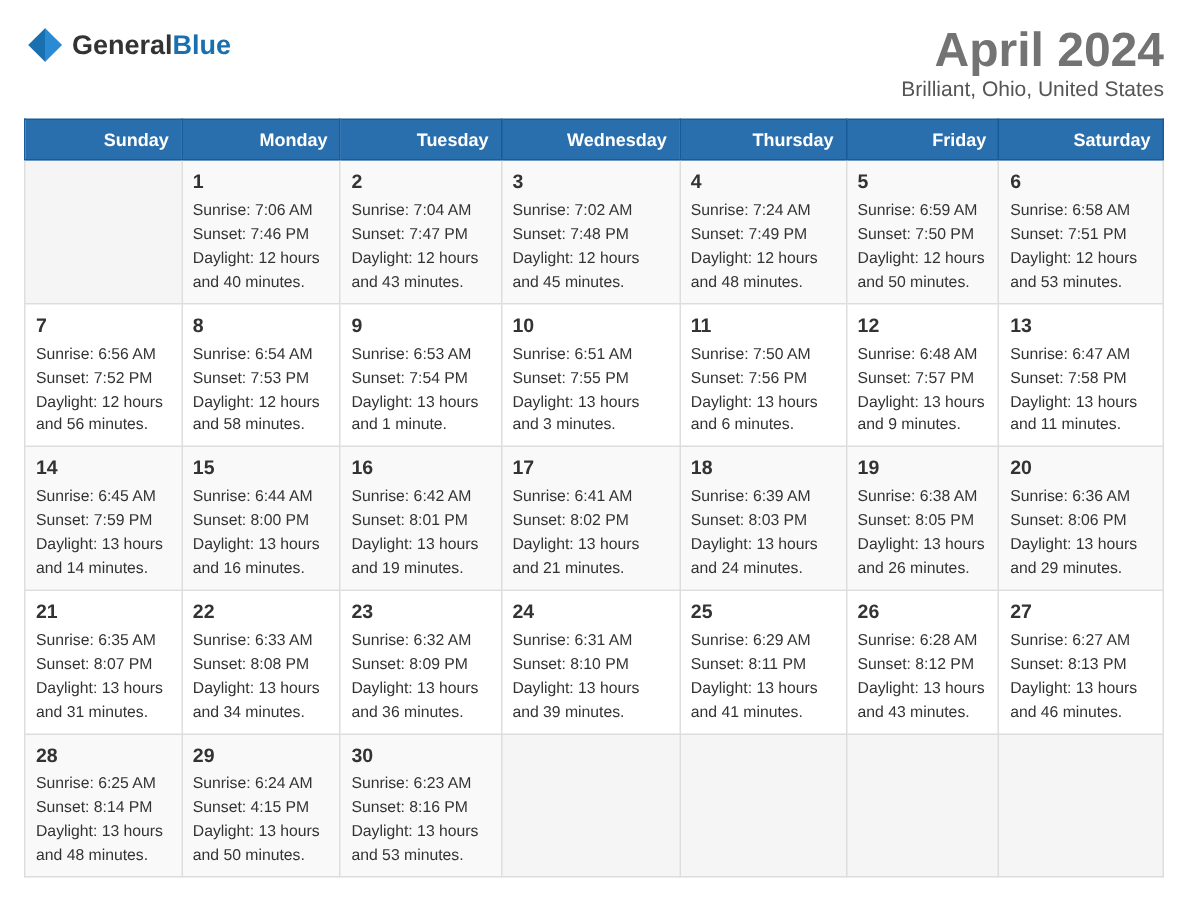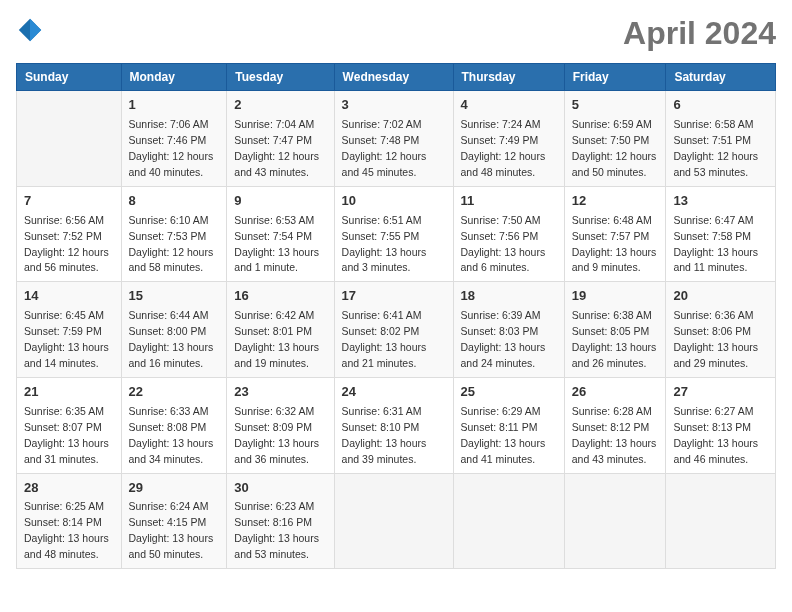--- a/index.html
+++ b/index.html
@@ -42,21 +42,21 @@
       width: 100%;
       border-collapse: collapse;
       font-size: 11px;
     }
     thead tr {
       background-color: #2a6fad;
       color: #fff;
     }
     thead th {
       padding: 6px 8px;
-      text-align: left;
+      text-align: right;
       font-size: 12px;
       font-weight: bold;
       border: 1px solid #1a5a9a;
     }
     tbody td {
       padding: 5px 7px;
       border: 1px solid #ddd;
       vertical-align: top;
       color: #333;
       line-height: 1.45;
@@ -81,23 +81,29 @@
   </style>
 </head>
 <body>
 
 <div class="header">
   <div class="logo">
     <svg class="logo-icon" viewBox="0 0 40 40" xmlns="http://www.w3.org/2000/svg">
       <polygon points="20,4 36,20 20,36 4,20" fill="#1a6faf"></polygon>
       <polygon points="20,4 36,20 20,36" fill="#2a8ad4"></polygon>
     </svg>
+    <div>
+      <div>
+        <span style="font-size:18px;font-weight:bold;color:#333;">General</span><span style="font-size:18px;font-weight:bold;color:#1a6faf;">Blue</span>
+      </div>
+    </div>
   </div>
   <div class="title-block">
     <h1>April 2024</h1>
+    <div class="subtitle">Brilliant, Ohio, United States</div>
   </div>
 </div>
 
 <table>
   <thead>
     <tr>
     <th>Sunday</th>
         <th>Monday</th>
         <th>Tuesday</th>
         <th>Wednesday</th>
@@ -133,21 +139,21 @@
           <span class="cell-text">Sunrise: 6:58 AM</span><br>
           <span class="cell-text">Sunset: 7:51 PM</span><br>
           <span class="cell-text">Daylight: 12 hours and 53 minutes.</span></td>
       </tr>
       <tr>
         <td><span class="day-num">7</span>
           <span class="cell-text">Sunrise: 6:56 AM</span><br>
           <span class="cell-text">Sunset: 7:52 PM</span><br>
           <span class="cell-text">Daylight: 12 hours and 56 minutes.</span></td>
         <td><span class="day-num">8</span>
-          <span class="cell-text">Sunrise: 6:10 AM</span><br>
+          <span class="cell-text">Sunrise: 6:54 AM</span><br>
           <span class="cell-text">Sunset: 7:53 PM</span><br>
           <span class="cell-text">Daylight: 12 hours and 58 minutes.</span></td>
         <td><span class="day-num">9</span>
           <span class="cell-text">Sunrise: 6:53 AM</span><br>
           <span class="cell-text">Sunset: 7:54 PM</span><br>
           <span class="cell-text">Daylight: 13 hours and 1 minute.</span></td>
         <td><span class="day-num">10</span>
           <span class="cell-text">Sunrise: 6:51 AM</span><br>
           <span class="cell-text">Sunset: 7:55 PM</span><br>
           <span class="cell-text">Daylight: 13 hours and 3 minutes.</span></td>

